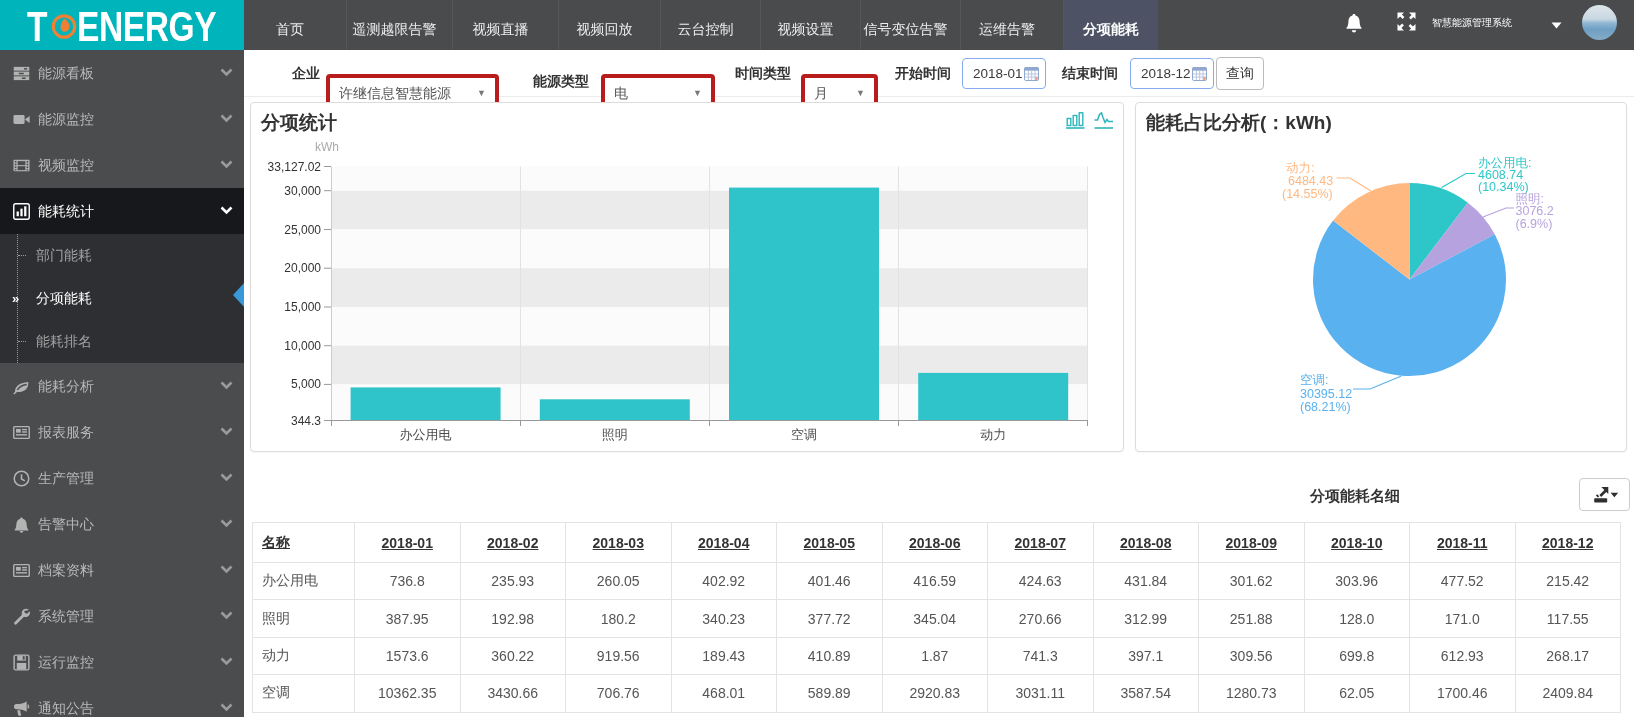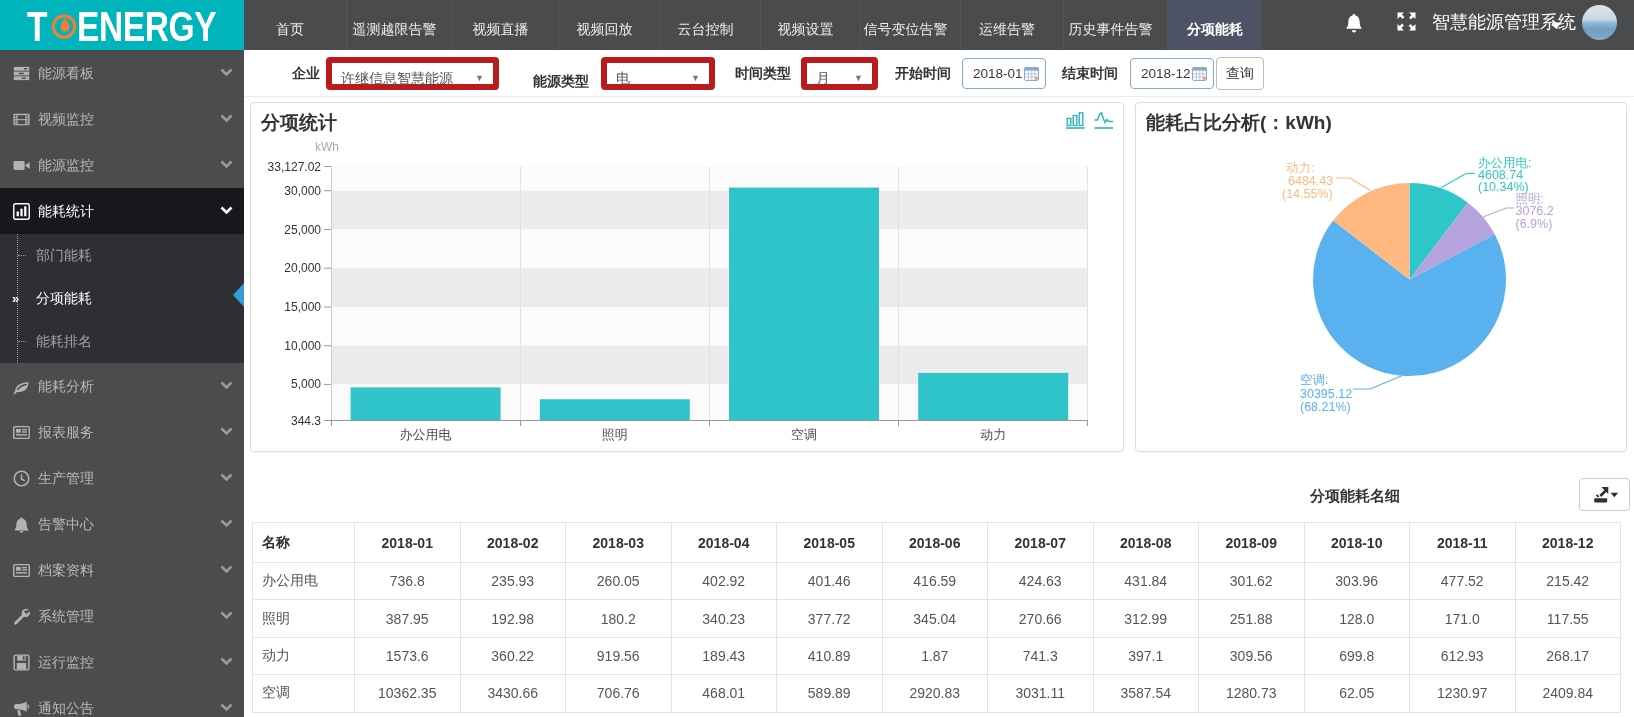--- a/index.html
+++ b/index.html
@@ -11,21 +11,21 @@
 #header { position:absolute; left:0; top:0; width:1634px; height:50px; background:#494b4d; }
 #logo { position:absolute; left:0; top:0; width:244px; height:50px; background:#00b4bc; }
 #logo .lt { position:absolute; top:0; color:#fff; font-weight:700; font-size:43px; letter-spacing:-0.5px;
   transform:scaleX(0.78); transform-origin:left center; line-height:52px; }
 #nav { position:absolute; left:244px; top:0; height:50px; display:flex;gap:10px; }
 .ni { height:50px; line-height:59px; text-align:center; color:#ededed; font-size:14px;
   border-left:1px solid #54565a; }
 .ni:first-child { border-left:none; }
 .ni.on { background:#4d5365; color:#fff; font-weight:700; }
 #hright { position:absolute; left:0; top:0; width:1634px; height:50px; pointer-events:none; }
-#hr-name { position:absolute; left:1432px; top:0; line-height:45px; color:#fff; font-size:18px; }
+#hr-name { position:absolute; left:1432px; top:0; line-height:45px; color:#fff; font-size:10px; }
 #avatar { position:absolute; left:1582px; top:5px; width:35px; height:35px; border-radius:50%;
   background:linear-gradient(180deg,#dde5e9 0%,#c9d8e2 40%,#8fb6d2 52%,#6f9fc4 70%,#86abc7 100%); }
 
 
 #sidebar { position:absolute; left:0; top:50px; width:244px; height:667px; background:#4a4c4e; }
 .si { position:relative; height:46px; display:flex; align-items:center; color:#b9b9b9; font-size:14px; }
 .si .ic { position:absolute; left:13px; width:17px; height:17px; top:15px; }
 .si .tx { position:absolute; left:38px; top:0; line-height:46px; }
 .si .cv { position:absolute; left:220px; top:18px; }
 .si.act { background:#17181b; color:#fff; }
@@ -36,41 +36,41 @@
 .stub { position:absolute; left:18px; top:21px; width:8px; border-top:1px dotted #9a9a9a; }
 .dbl { position:absolute; left:12px; top:14px; color:#fff; font-size:13px; font-weight:700; line-height:15px;}
 #curarrow { position:absolute; right:0; top:233px; width:0; height:0;
   border-top:12px solid transparent; border-bottom:12px solid transparent; border-right:11px solid #3898d8; }
 
 
 #main { position:absolute; left:244px; top:50px; width:1390px; height:667px; background:#fff; }
 #filter { position:absolute; left:0; top:0; width:1520px; height:47px; background:#fff;
   border-bottom:1px solid #ececec; }
 .flabel { position:absolute; top:0; line-height:47px; font-size:14px; font-weight:700; color:#333; }
-.fsel { position:absolute; top:7px; height:33px; border:6px solid #b91c1c; border-radius:4px; background:#fff;
+.fsel { position:absolute; top:24px; height:33px; border:4px solid #b91c1c; border-radius:4px; background:#fff;
   font-size:14px; color:#555; line-height:31px; padding-left:9px; }
 .fsel .car { position:absolute; right:9px; top:0; line-height:31px; font-size:9px; color:#777; }
 .fdate { position:absolute; top:8px; height:31px; border:1px solid #84aced; border-radius:4px; background:#fff;
   font-size:13.5px; color:#3a3a3a; line-height:29px; padding-left:10px; }
 #qbtn { position:absolute; left:972px; top:7px; width:48px; height:33px; border:1px solid #bbb;
   border-radius:4px; background:#fff; text-align:center; line-height:31px; font-size:14px; color:#333; }
 
 .card { position:absolute; background:#fff; border:1px solid #dcdcdc; border-radius:4px;
   box-shadow:0 1px 2px rgba(0,0,0,0.04); }
 #barcard { left:6px; top:52px; width:874px; height:350px; }
 #piecard { left:891px; top:52px; width:492px; height:350px;padding-left:28px; }
 .ctitle { position:absolute; left:10px; top:7px; font-size:19px; font-weight:700; color:#333; }
 
 #tabletitle { position:absolute; left:1066px; top:437px; font-size:15px; font-weight:700; color:#333; }
 #expbtn { position:absolute; left:1335px; top:428px; width:51px; height:33px; border:1px solid #ccc;
   border-radius:4px; background:#fff; }
 
 #dtable { position:absolute; left:8px; top:472px; width:1369px; border-collapse:collapse; table-layout:fixed; }
 #dtable th, #dtable td { border:1px solid #e3e3e3; font-size:14px; text-align:center; overflow:hidden; }
-#dtable th { height:40px; font-weight:700; color:#333; }
+#dtable th { height:40px; font-weight:700; color:#333;text-decoration:underline; }
 #dtable td { height:37.4px; color:#555; }
 #dtable .lft { text-align:left; padding-left:9px; }
 </style>
 </head>
 <body>
 <div id="app">
 
   <div id="header">
     <div id="logo">
       <span class="lt" style="left:27px;">T</span>
@@ -82,21 +82,20 @@
     </div>
     <div id="nav">
       <div class="ni" style="width:92px;">首页</div>
       <div class="ni" style="width:96px;">遥测越限告警</div>
       <div class="ni" style="width:96px;">视频直播</div>
       <div class="ni" style="width:92px;">视频回放</div>
       <div class="ni" style="width:90px;">云台控制</div>
       <div class="ni" style="width:90px;">视频设置</div>
       <div class="ni" style="width:90px;">信号变位告警</div>
       <div class="ni" style="width:93px;">运维告警</div>
-      <div class="ni" style="width:94px;">历史事件告警</div>
       <div class="ni on" style="width:95px;">分项能耗</div>
     </div>
     <div id="hright">
       <svg style="position:absolute;left:1346px;top:13px;" width="16" height="24" viewBox="0 0 16 24">
         <path d="M8 1 C9.1 1 9.5 1.7 9.5 2.6 C12.2 3.3 13.5 5.5 13.6 8.4 C13.7 11.9 14.4 13.7 15.5 14.8 L15.5 15.8 L0.5 15.8 L0.5 14.8 C1.6 13.7 2.3 11.9 2.4 8.4 C2.5 5.5 3.8 3.3 6.5 2.6 C6.5 1.7 6.9 1 8 1 Z" fill="#fff"></path>
         <path d="M5.8 17.3 C6 18.7 6.8 19.5 8 19.5 C9.2 19.5 10 18.7 10.2 17.3 Z" fill="#fff"></path>
       </svg>
       <svg style="position:absolute;left:1397px;top:12px;" width="19" height="19" viewBox="0 0 19 19">
         <g fill="#fff">
           <path d="M0.5 0.5 L7 0.5 L4.9 2.6 L7.4 5.1 L5.6 6.9 L3.1 4.4 L0.5 7 Z"></path>
@@ -121,20 +120,32 @@
             <rect x="0.8" y="7" width="16.4" height="4"></rect>
             <rect x="0.8" y="12" width="16.4" height="4"></rect>
           </g>
           <g fill="#4a4c4e">
             <rect x="11.6" y="3.2" width="3.4" height="1.6"></rect>
             <rect x="6.2" y="8.2" width="5.2" height="1.6"></rect>
             <rect x="9.4" y="13.2" width="4" height="1.6"></rect>
           </g>
         </svg>
       <span class="tx">能源看板</span>
+      <svg class="cv" width="13" height="9" viewBox="0 0 13 9">
+          <path d="M1.5 1.5 L6.5 6.5 L11.5 1.5" fill="none" stroke="#9b9b9b" stroke-width="2.6"></path>
+        </svg>
+    </div>
+    <div class="si">
+      <svg class="ic" viewBox="0 0 18 18">
+          <g fill="#b3b3b3">
+            <rect x="0.5" y="4.3" width="11.8" height="9.4" rx="1.5"></rect>
+            <path d="M12.6 9 L17.6 5.4 L17.6 12.6 Z"></path>
+          </g>
+        </svg>
+      <span class="tx">能源监控</span>
       <svg class="cv" width="13" height="9" viewBox="0 0 13 9">
           <path d="M1.5 1.5 L6.5 6.5 L11.5 1.5" fill="none" stroke="#9b9b9b" stroke-width="2.6"></path>
         </svg>
     </div>
     <div class="si">
       <svg class="ic" viewBox="0 0 18 18">
           <g fill="#b3b3b3">
             <rect x="0.5" y="2.8" width="17" height="12.4" rx="0.8"></rect>
           </g>
           <g fill="#4a4c4e">
@@ -144,32 +155,20 @@
             <rect x="1.9" y="12.9" width="1.7" height="1.3"></rect>
             <rect x="14.4" y="4.2" width="1.7" height="1.7"></rect>
             <rect x="14.4" y="7.1" width="1.7" height="1.7"></rect>
             <rect x="14.4" y="10" width="1.7" height="1.7"></rect>
             <rect x="14.4" y="12.9" width="1.7" height="1.3"></rect>
             <rect x="4.9" y="4.4" width="8.2" height="4.2"></rect>
             <rect x="4.9" y="9.7" width="8.2" height="4.2"></rect>
           </g>
         </svg>
       <span class="tx">视频监控</span>
-      <svg class="cv" width="13" height="9" viewBox="0 0 13 9">
-          <path d="M1.5 1.5 L6.5 6.5 L11.5 1.5" fill="none" stroke="#9b9b9b" stroke-width="2.6"></path>
-        </svg>
-    </div>
-    <div class="si">
-      <svg class="ic" viewBox="0 0 18 18">
-          <g fill="#b3b3b3">
-            <rect x="0.5" y="4.3" width="11.8" height="9.4" rx="1.5"></rect>
-            <path d="M12.6 9 L17.6 5.4 L17.6 12.6 Z"></path>
-          </g>
-        </svg>
-      <span class="tx">能源监控</span>
       <svg class="cv" width="13" height="9" viewBox="0 0 13 9">
           <path d="M1.5 1.5 L6.5 6.5 L11.5 1.5" fill="none" stroke="#9b9b9b" stroke-width="2.6"></path>
         </svg>
     </div>
     <div class="si act">
       <svg class="ic" viewBox="0 0 18 18">
           <rect x="0.8" y="0.8" width="16.4" height="16.4" rx="2" fill="none" stroke="#fff" stroke-width="1.5"></rect>
           <g fill="#fff">
             <rect x="3.8" y="9" width="2.4" height="5"></rect>
             <rect x="7.8" y="6" width="2.4" height="8"></rect>
@@ -520,20 +519,20 @@
         <td>10362.35</td>
             <td>3430.66</td>
             <td>706.76</td>
             <td>468.01</td>
             <td>589.89</td>
             <td>2920.83</td>
         <td>3031.11</td>
             <td>3587.54</td>
             <td>1280.73</td>
             <td>62.05</td>
-            <td>1230.97</td>
+            <td>1700.46</td>
             <td>2409.84</td>
       </tr>
     </tbody>
       </table>
   </div>
 
 </div>
 
 </body></html>

